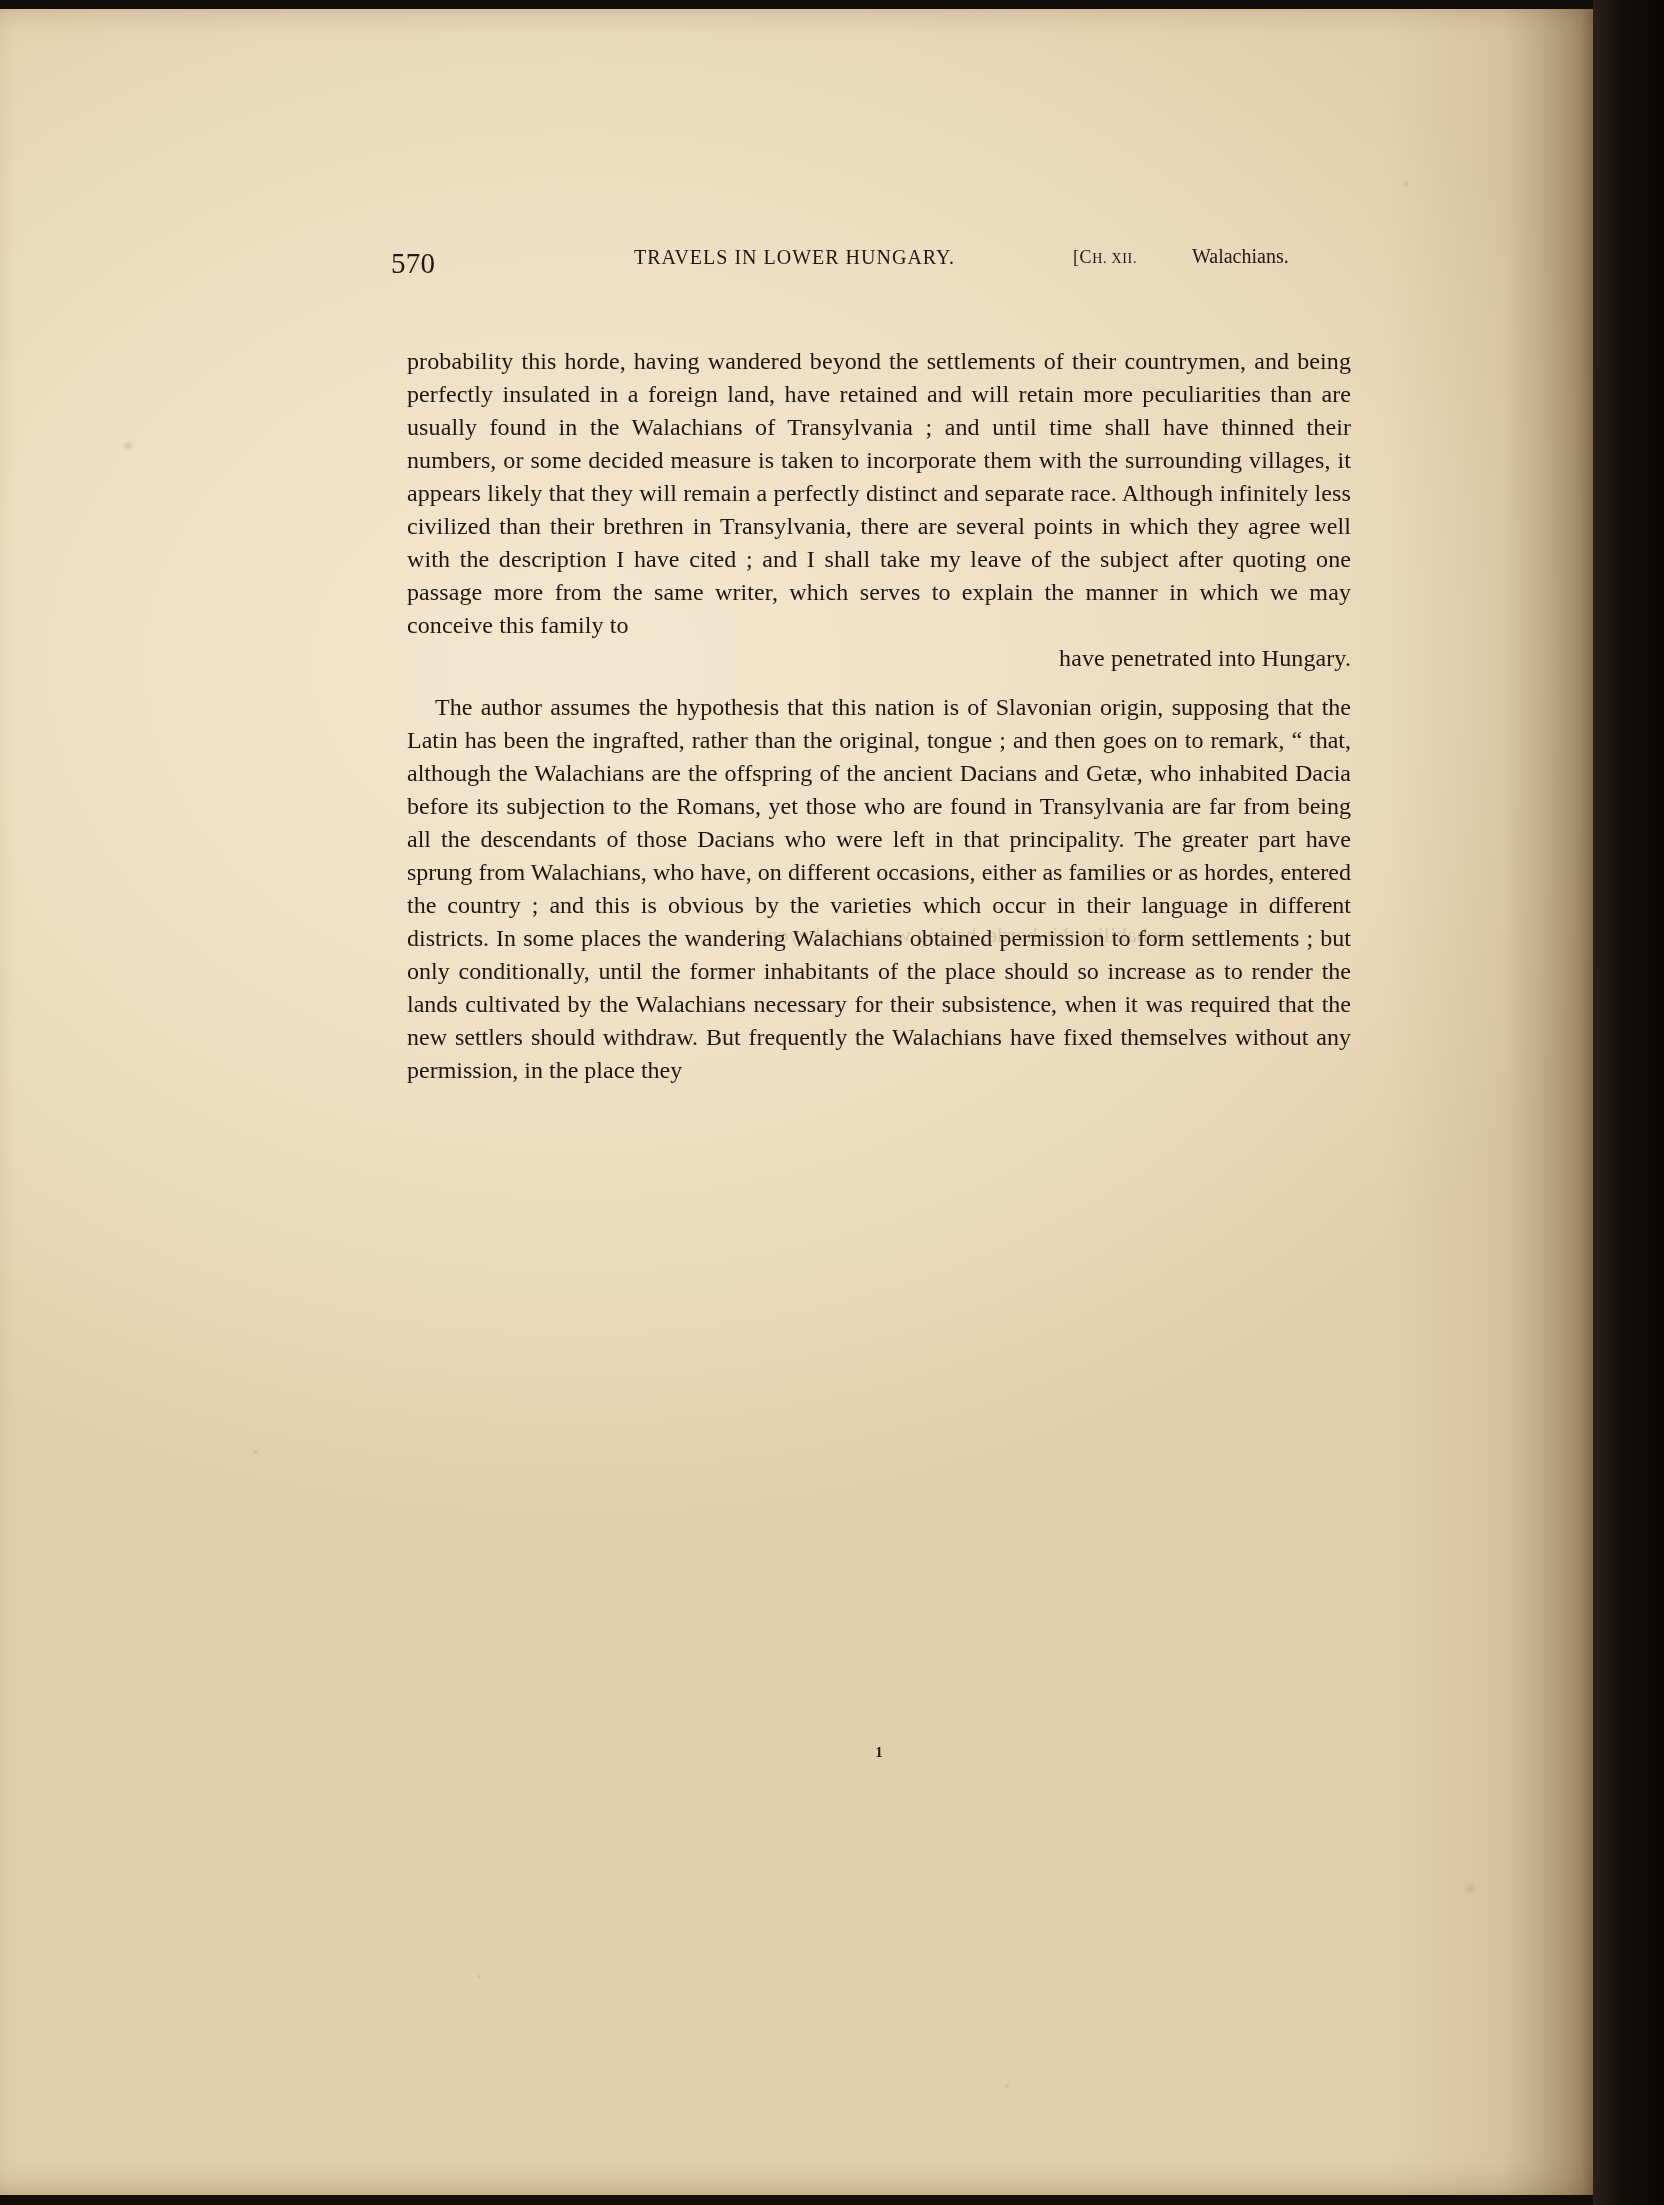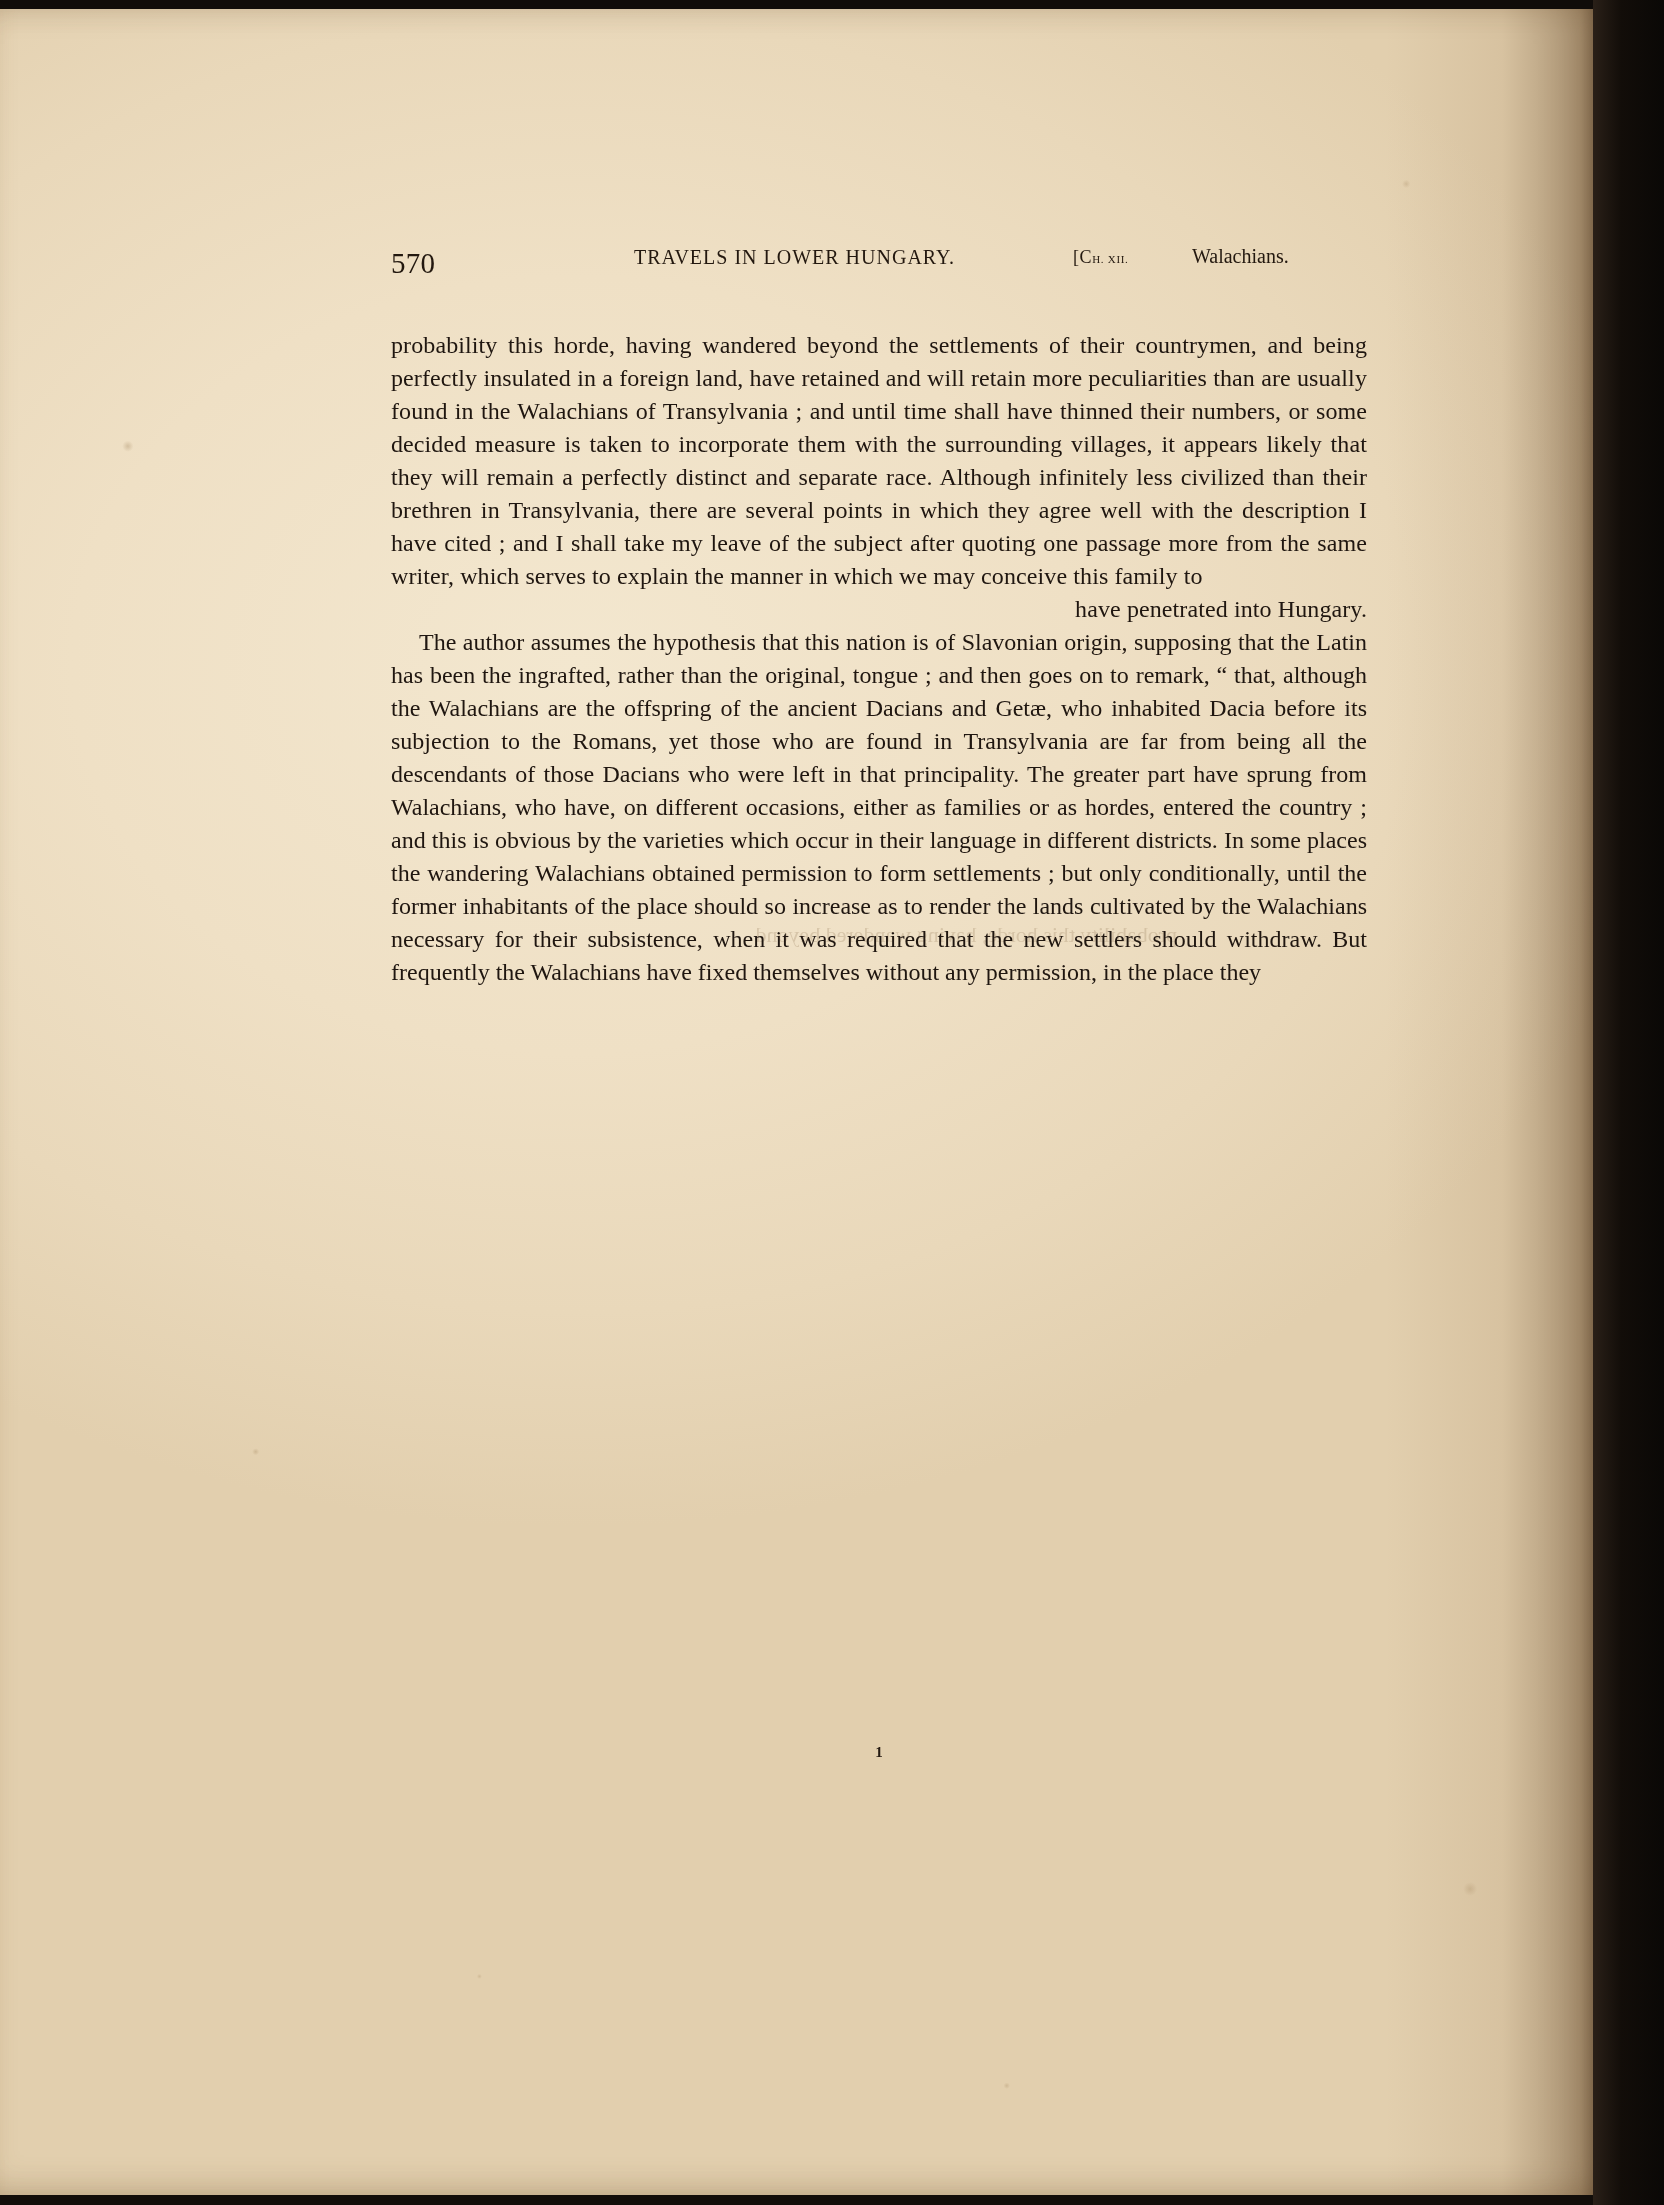--- a/index.html
+++ b/index.html
@@ -111,39 +111,39 @@
     letter-spacing: 1px;
   }
   .runhead-chap {
     position: absolute;
     left: 682px;
     top: 5px;
     font-size: 18px;
     letter-spacing: 0.6px;
   }
   .runhead-chap .small-caps {
-    font-size: 11px;
+    font-size: 14px;
     letter-spacing: 0.7px;
   }
   .runhead-side {
     position: absolute;
     left: 801px;
     top: 3px;
     font-size: 20px;
   }
 
   
   #body-area {
     position: absolute;
     left: 391px;
     top: 320px;
     width: 976px;
   }
   p.para {
-    margin: 0;
+    margin: 16px;
     color: #1f1610;
     font-size: 24px;
     line-height: 33px;
     text-align: justify;
     text-justify: inter-word;
   }
   p.para.p1 { letter-spacing: 0.1px; }
   p.para.p2 { margin-top: 0px; text-indent: 28px; }
   p.para .lastline {
     display: block;

